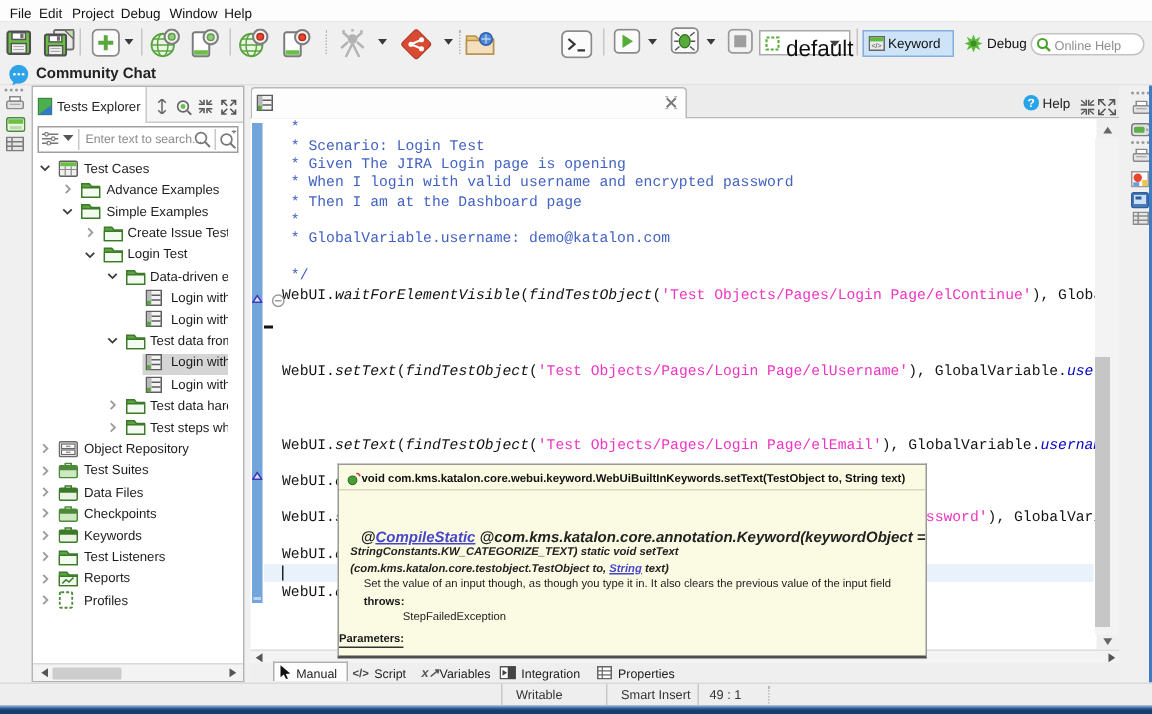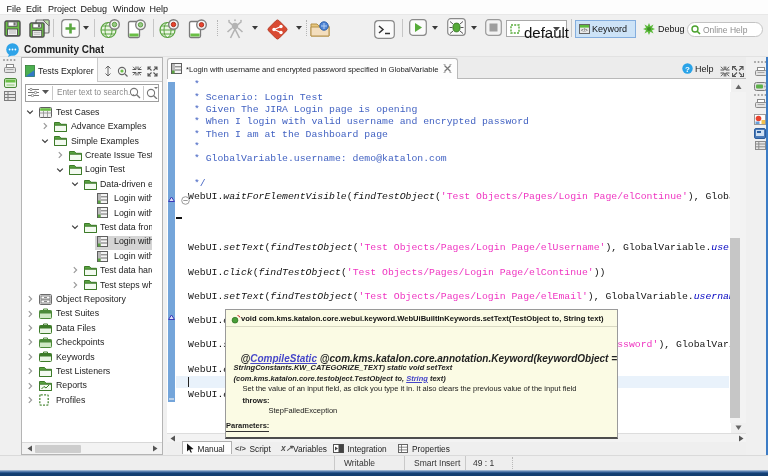--- a/index.html
+++ b/index.html
@@ -436,21 +436,20 @@
 <div class="a" style="left:35px;top:444.5px;width:46px;height:8px;background:#cdcdcd;border-radius:1px"></div>
 <div class="a" style="left:167px;top:57px;width:579px;height:22px;background:#ececec;border-bottom:1px solid #b9b9b9"></div>
 <div class="a" style="left:167px;top:58px;width:291px;height:21px;background:#fdfdfd;border:1px solid #b9b9b9;border-bottom:none;border-radius:3px 3px 0 0"></div>
 <svg class="a" style="left:171px;top:63px" width="11" height="11" viewBox="0 0 11 11">
       <rect x="0.5" y="0.5" width="10" height="10" fill="#f4f4f4" stroke="#5e5e5e" stroke-width="1"></rect>
       <rect x="1" y="1" width="3" height="9" fill="#b9b9b9"></rect>
       <line x1="4" y1="3.8" x2="10" y2="3.8" stroke="#5e5e5e" stroke-width="0.9"></line>
       <line x1="4" y1="7" x2="10" y2="7" stroke="#5e5e5e" stroke-width="0.9"></line>
       <rect x="1" y="7.5" width="2.5" height="3" fill="#5aa341"></rect>
     </svg>
-<div class="a" style="left:186px;top:64.5px;font-size:7.7px;color:#222;white-space:nowrap">*Login with username and encrypted password specified in GlobalVariable</div>
 <svg class="a" style="left:443px;top:64px" width="9" height="9" viewBox="0 0 9 9">
       <path d="M1.5 1.5 L7.5 7.5 M7.5 1.5 L1.5 7.5" stroke="#777" stroke-width="1.3"></path>
       <path d="M0.5 0.5 h2 M6.5 0.5 h2 M0.5 8.5 h2 M6.5 8.5 h2" stroke="#999" stroke-width="0.8"></path>
     </svg>
 <svg class="a" style="left:682px;top:63px" width="11" height="11">
       <circle cx="5.5" cy="5.5" r="5.2" fill="#29a3e8"></circle>
       <text x="3" y="8.6" font-size="8" font-weight="bold" fill="#fff" font-family="Liberation Sans">?</text>
     </svg>
 <div class="a" style="left:695px;top:64px;font-size:9px;color:#222">Help</div>
 <svg class="a" style="left:720px;top:66px" width="10" height="11" viewBox="0 0 10 11">
@@ -469,21 +468,20 @@
 <div class="a mono" style="left:21px;top:0.3px"><span class="cm"> *</span></div>
 <div class="a mono" style="left:21px;top:12.7px"><span class="cm"> * Scenario: Login Test</span></div>
 <div class="a mono" style="left:21px;top:25.0px"><span class="cm"> * Given The JIRA Login page is opening</span></div>
 <div class="a mono" style="left:21px;top:49.7px"><span class="cm"> * Then I am at the Dashboard page</span></div>
 <div class="a mono" style="left:21px;top:37.4px"><span class="cm"> * When I login with valid username and encrypted password</span></div>
 <div class="a mono" style="left:21px;top:62.1px"><span class="cm"> *</span></div>
 <div class="a mono" style="left:21px;top:74.4px"><span class="cm"> * GlobalVariable.username: demo@katalon.com</span></div>
 <div class="a mono" style="left:21px;top:99.0px"><span class="cm"> */</span></div>
 <div class="a mono" style="left:21px;top:111.5px">WebUI.<i>waitForElementVisible</i>(<i>findTestObject</i>(<span class="s">'Test Objects/Pages/Login Page/elContinue'</span>), GlobalVariable)</div>
 <div class="a mono" style="left:21px;top:163.2px">WebUI.<i>setText</i>(<i>findTestObject</i>(<span class="s">'Test Objects/Pages/Login Page/elUsername'</span>), GlobalVariable.<span class="g">username)</span></div>
-<div class="a mono" style="left:21px;top:187.6px">WebUI.<i>click</i>(<i>findTestObject</i>(<span class="s">'Test Objects/Pages/Login Page/elContinue'</span>))</div>
 <div class="a mono" style="left:21px;top:211.9px">WebUI.<i>setText</i>(<i>findTestObject</i>(<span class="s">'Test Objects/Pages/Login Page/elEmail'</span>), GlobalVariable.<span class="g">username)</span></div>
 <div class="a mono" style="left:21px;top:235.9px">WebUI.<i>click</i>(<i>findTestObject</i>(<span class="s">'Test Objects/Pages/Login Page/elContinue'</span>))</div>
 <div class="a mono" style="left:21px;top:260.2px">WebUI.<i>setEncryptedText</i>(<i>findTestObject</i>(<span class="s">'Test Objects/Pages/Login Page/elPassword'</span>), GlobalVariable.</div>
 <div class="a mono" style="left:21px;top:284.6px">WebUI.<i>click</i>(<i>findTestObject</i>(<span class="s">'Test Objects/Pages/Login Page/elSignIn'</span>))</div>
 <div class="a mono" style="left:21px;top:309.5px">WebUI.<i>click</i>(<i>findTestObject</i>(<span class="s">'Test Objects/Pages/elDashboard'</span>))</div>
 </div>
 <svg class="a" style="left:168px;top:195.5px" width="7" height="7" viewBox="0 0 7 7">
       <path d="M0.5 5.5 L3.5 1 L6.5 5.5 Z" fill="#dcdcf5" stroke="#3a3ab8" stroke-width="1"></path>
     </svg>
 <svg class="a" style="left:180.5px;top:195.5px" width="9" height="9" viewBox="0 0 9 9">
@@ -592,17 +590,17 @@
 <div class="a" style="left:225px;top:309px;width:393px;height:130px;background:#fbfbe4;border:1px solid #9a9a9a;border-bottom:2.5px solid #4d4d4d;overflow:hidden">
 <svg class="a" style="left:5px;top:4.5px" width="10" height="9" viewBox="0 0 10 9">
         <circle cx="4" cy="5.2" r="2.9" fill="#4a9e38" stroke="#2a6e1c" stroke-width="0.7"></circle>
         <path d="M6.5 0.5 q2 0 2.5 2" stroke="#c33" stroke-width="1" fill="none"></path>
       </svg>
 <div class="a" style="left:15px;top:4px;font-size:7.6px;font-weight:bold;color:#111;white-space:nowrap">void com.kms.katalon.core.webui.keyword.WebUiBuiltInKeywords.setText(TestObject to, String text)</div>
 <div class="a" style="left:0;top:16px;width:393px;height:1px;background:#d8d8c2"></div>
 <div class="a" style="left:14.5px;top:42.5px;font-size:10px;font-weight:bold;font-style:italic;color:#222;white-space:nowrap">@<span style="color:#4646c8;text-decoration:underline">CompileStatic</span> @com.kms.katalon.core.annotation.Keyword(keywordObject =</div>
 <div class="a" style="left:7.5px;top:53px;font-size:7.5px;font-weight:bold;font-style:italic;color:#222;white-space:nowrap">StringConstants.KW_CATEGORIZE_TEXT) static void setText</div>
 <div class="a" style="left:7.5px;top:63.5px;font-size:7.5px;font-weight:bold;font-style:italic;color:#222;white-space:nowrap">(com.kms.katalon.core.testobject.TestObject to, <span style="color:#4646c8;text-decoration:underline">String</span> text)</div>
-<div class="a" style="left:16.5px;top:73.5px;font-size:7.5px;color:#1a1a1a;white-space:nowrap">Set the value of an input field, as click you type it in. It also clears the previous value of the input field</div>
+<div class="a" style="left:16.5px;top:73.5px;font-size:7.5px;color:#1a1a1a;white-space:nowrap">Set the value of an input though, as though you type it in. It also clears the previous value of the input field</div>
 <div class="a" style="left:16.5px;top:85.5px;font-size:7.5px;font-weight:bold;color:#1a1a1a">throws:</div>
 <div class="a" style="left:42.5px;top:95.5px;font-size:7.5px;color:#1a1a1a">StepFailedException</div>
 <div class="a" style="left:0;top:110.5px;font-size:7.5px;font-weight:bold;color:#1a1a1a;border-bottom:1.5px solid #333;padding-bottom:1px">Parameters:</div>
 </div>
 </div>
 </body></html>

